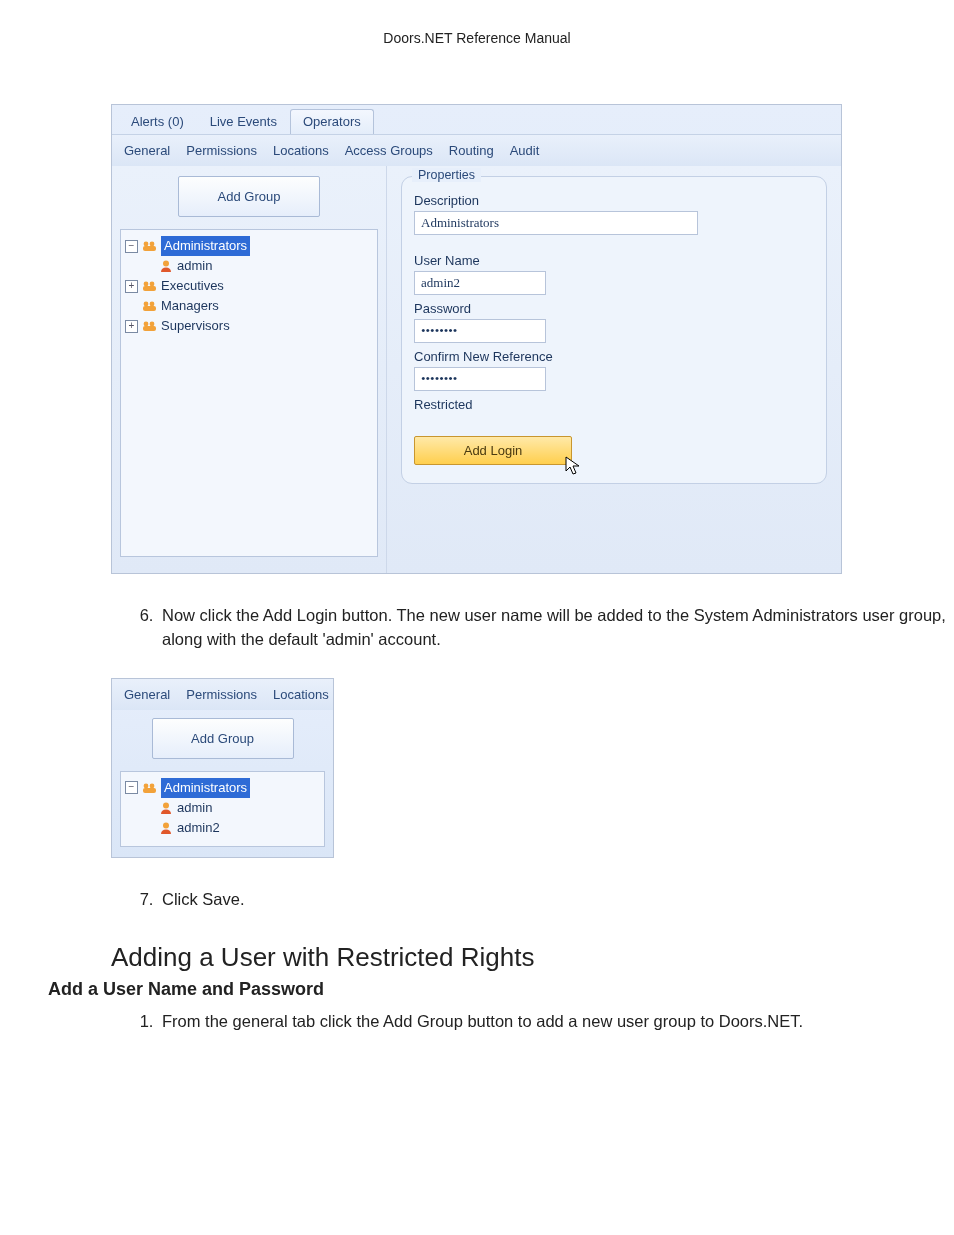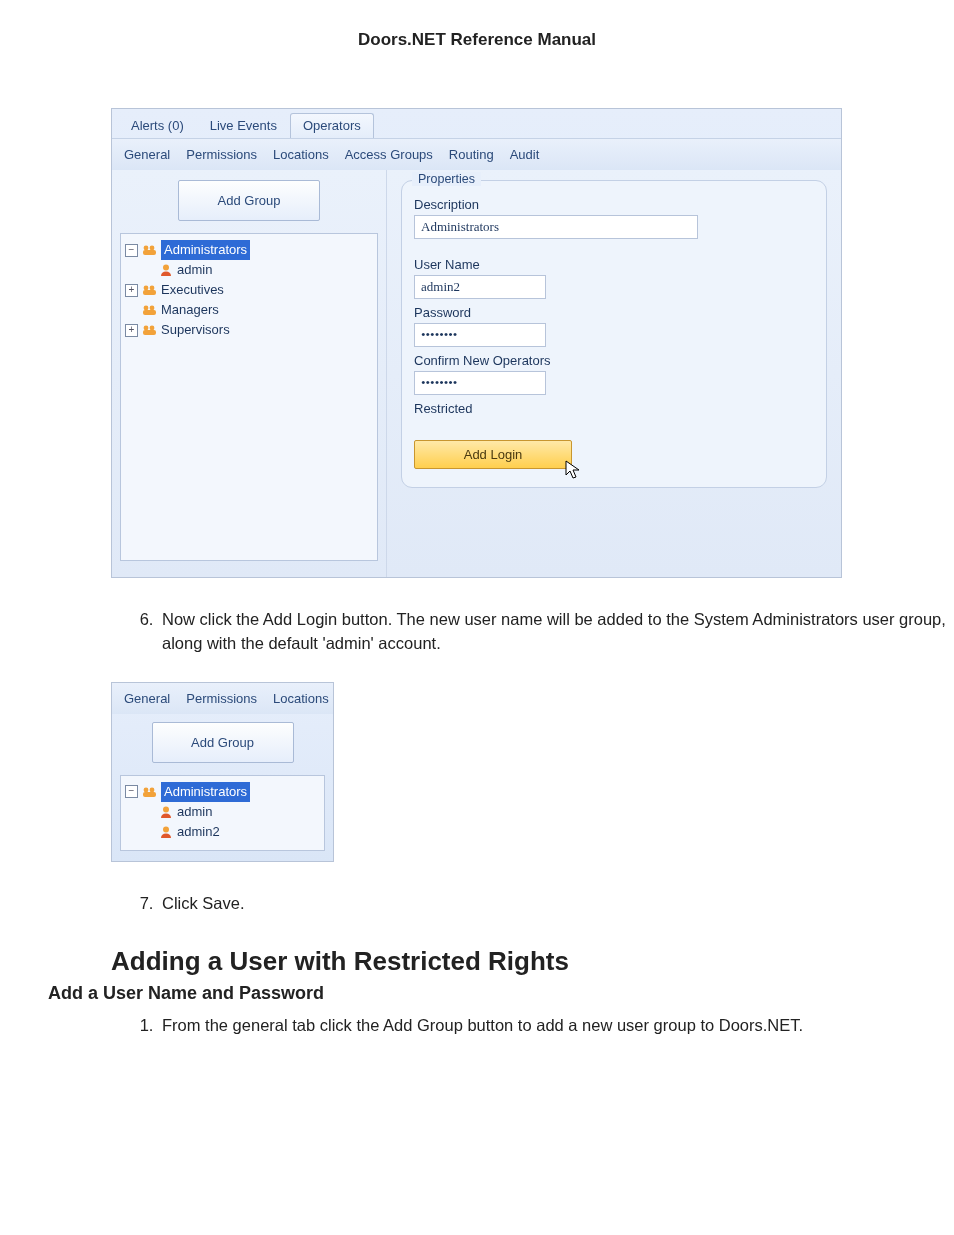--- a/index.html
+++ b/index.html
@@ -1,17 +1,17 @@
 <!DOCTYPE html>
 <html><head>
 <meta charset="utf-8">
 <style>
   html,body{margin:0;padding:0;background:#fff;font-family:"Segoe UI",Arial,sans-serif;color:#222}
   .page{width:954px;margin:0 auto;padding:30px 0 40px}
-  .doc-title{text-align:center;font-weight:700;font-size:17px;margin-bottom:58px}
+  .doc-title{text-align:center;font-weight:400;font-size:14px;margin-bottom:58px}
   
   .app{border:1px solid #b8c4d8;background:linear-gradient(#e6eefb,#dae6f7);font-size:13px;color:#2b4a7a;margin-left:111px;margin-bottom:30px}
   .app.big{width:729px}
   .app.sm{width:221px}
   .tabsbar{display:flex;gap:0;padding:4px 6px 0}
   .tab{padding:4px 12px 5px;border:1px solid transparent;border-bottom:none;border-radius:3px 3px 0 0;cursor:default}
   .tab.active{background:linear-gradient(#f3f7fe,#e4edfa);border-color:#b4c3db}
   .subtabs{display:flex;gap:12px;padding:6px 10px;background:linear-gradient(#e9f0fb,#dbe6f6);border-top:1px solid #c5d2e6}
   .subtab{padding:2px 2px}
   .body{display:flex;background:linear-gradient(#eaf1fb,#e0e9f7)}
@@ -35,21 +35,21 @@
   .select .dd{width:14px;height:14px;border:1px solid #9fb1cf;background:linear-gradient(#f7fbff,#d9e6f7);display:flex;align-items:center;justify-content:center}
   .select .dd svg{display:block}
   .add-login{margin-top:24px;width:124px;text-align:center;padding:6px 16px;border:1px solid #c8962f;border-radius:2px;background:linear-gradient(#ffe9a8,#ffcf4e);color:#4a3a10;position:relative}
   .cursor{position:absolute;right:-10px;bottom:-12px;width:16px;height:20px}
   
   .app.sm .tree{min-height:0;padding-bottom:8px}
   .app.sm .leftcol{width:auto;border:none;padding:8px 8px 10px}
   
   ol.doc{margin:0 0 26px 0;padding-left:158px;font-size:16.5px;line-height:1.45;color:#222}
   ol.doc li{padding-left:4px;margin-bottom:6px}
-  h2.doc{margin:30px 0 6px 111px;font-size:26px;font-weight:700}
+  h2.doc{margin:30px 0 6px 111px;font-size:26px;font-weight:400}
   h3.doc{margin:0 0 10px 48px;font-size:18px;font-weight:700}
   .pgno{text-align:center;margin-top:220px;font-size:16px}
 </style>
 </head>
 <body>
 
 <div class="page">
   <div class="doc-title">Doors.NET Reference Manual</div>
 
   <div class="app big">
@@ -131,21 +131,21 @@
           <div class="panel-title">Properties</div>
           <div class="flbl">Description</div>
           <div class="tinput ro">Administrators</div>
 
           <div class="flbl" style="margin-top:18px">User Name</div>
           <div class="tinput">admin2</div>
 
           <div class="flbl">Password</div>
           <div class="tinput">••••••••</div>
 
-          <div class="flbl">Confirm New Operators</div>
+          <div class="flbl">Confirm New Reference</div>
           <div class="tinput">••••••••</div>
 
           <div class="flbl">Restricted</div>
 
           <div class="add-login">
             <span>Add Login</span>
             <span class="cursor">
               <svg viewBox="0 0 16 20">
                   <path d="M1 1l0 14 4-4 3 7 3-1-3-7h6z" fill="#fff" stroke="#000" stroke-width="1"></path>
                 </svg>

